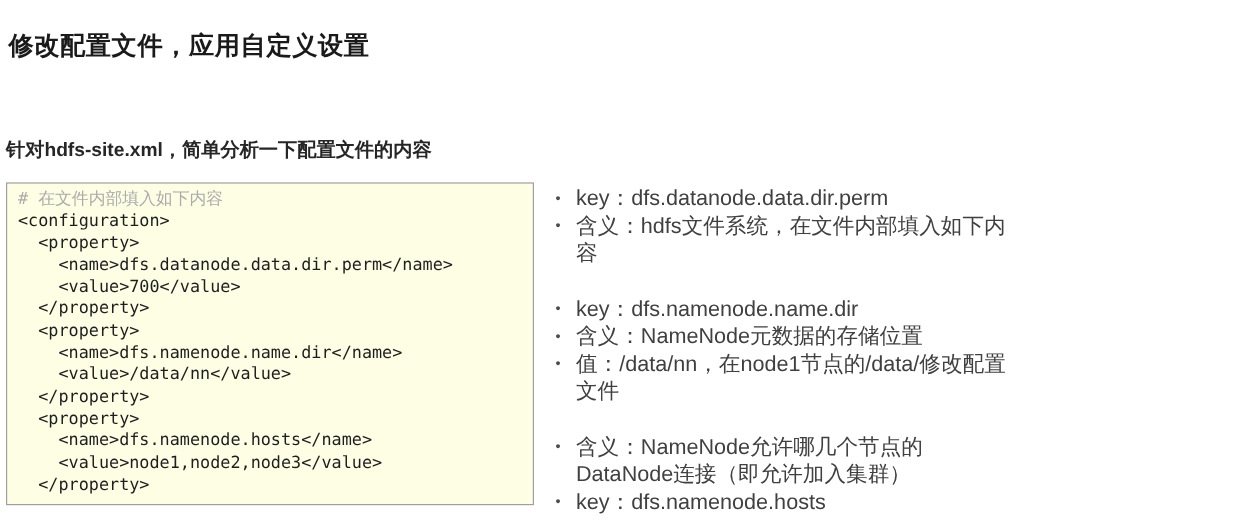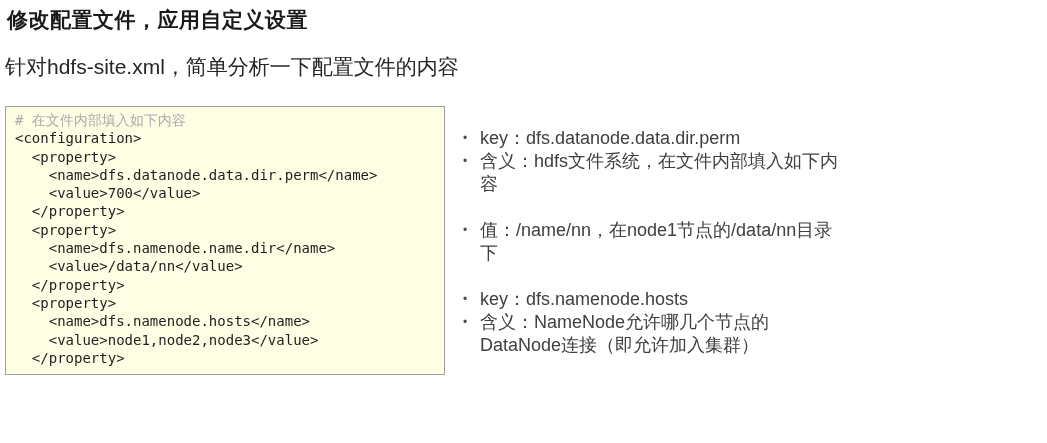--- a/index.html
+++ b/index.html
@@ -3,42 +3,42 @@
 <meta charset="utf-8">
 <style>
   * { box-sizing: border-box; }
   html, body {
     margin: 0; padding: 0;
     width: 1047px; height: 443px;
     background: var(--page-bg, #fff);
     font-family: "Liberation Sans", "DejaVu Sans", sans-serif;
     overflow: hidden;
   }
-  .page { padding: 6px 0 0 5px; width: 845px; }
+  .page { padding: 25px 0 0 5px; width: 845px; }
 
   .title {
     margin: 0 0 0 2px;
     font-size: 21px;
     line-height: 28px;
     font-weight: bold;
     color: var(--title-color, #1a1a1a);
     letter-spacing: 0.5px;
   }
   .subtitle {
-    margin: 20px 0 0 0;
-    font-size: 21px;
+    margin: 60px 0 0 0;
+    font-size: 16px;
     line-height: 26px;
-    font-weight: normal;
+    font-weight: bold;
     color: var(--subtitle-color, #262626);
   }
 
   .content {
     display: flex;
-    align-items: center;
-    margin-top: 26px;
+    align-items: flex-start;
+    margin-top: 13px;
   }
 
   .code-block {
     width: 440px;
     flex: 0 0 440px;
     margin: 0;
     padding: 4px 10px 7px 9px;
     background: var(--code-bg, #fefee5);
     border: 1px solid var(--code-border, #a0a0a0);
     font-family: "DejaVu Sans Mono", "Liberation Mono", monospace;
@@ -103,21 +103,23 @@
     &lt;name&gt;dfs.namenode.hosts&lt;/name&gt;
     &lt;value&gt;node1,node2,node3&lt;/value&gt;
   &lt;/property&gt;</span></pre>
 
     <div class="notes" id="notes">
         <ul class="note-group">
           <li>key：dfs.datanode.data.dir.perm</li>
           <li>含义：hdfs文件系统，在文件内部填入如下内容</li>
         </ul>
         <ul class="note-group">
-          <li>值：/name/nn，在node1节点的/data/nn目录下</li>
+          <li>key：dfs.namenode.name.dir</li>
+          <li>含义：NameNode元数据的存储位置</li>
+          <li>值：/data/nn，在node1节点的/data/修改配置文件</li>
         </ul>
         <ul class="note-group">
+          <li>含义：NameNode允许哪几个节点的DataNode连接（即允许加入集群）</li>
           <li>key：dfs.namenode.hosts</li>
-          <li>含义：NameNode允许哪几个节点的DataNode连接（即允许加入集群）</li>
         </ul>
       </div>
   </div>
 </div>
 
 </body></html>

